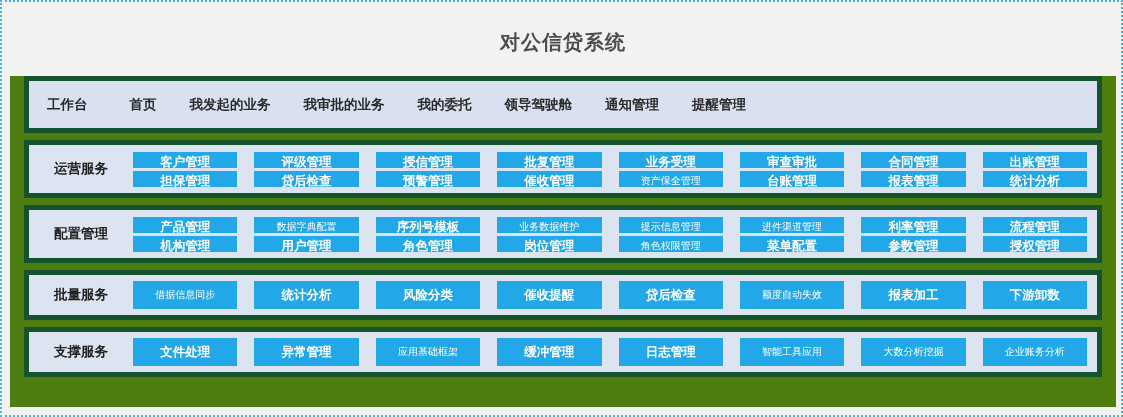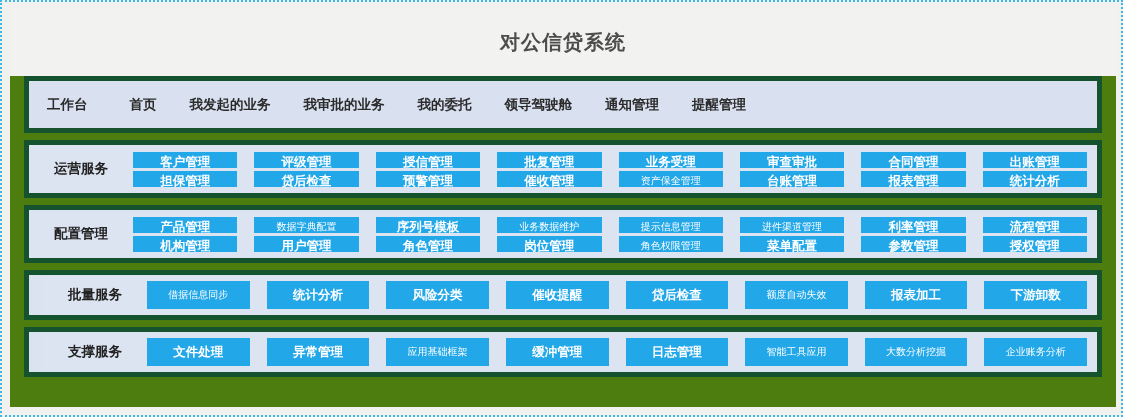--- a/index.html
+++ b/index.html
@@ -111,21 +111,20 @@
   .btn.small {
     font-size: 10px;
     font-weight: normal;
   }
   .section.single .grid-row .btn {
     height: 28px;
     line-height: 22px;
   }
   .section.single {
     min-height: 38px;
-    margin-left: 14px;
   }
 </style>
 </head>
 <body>
 
 <div class="screen">
   <div class="inner">
 
     <div class="title-bar">
       <div class="app-title">对公信贷系统</div>

